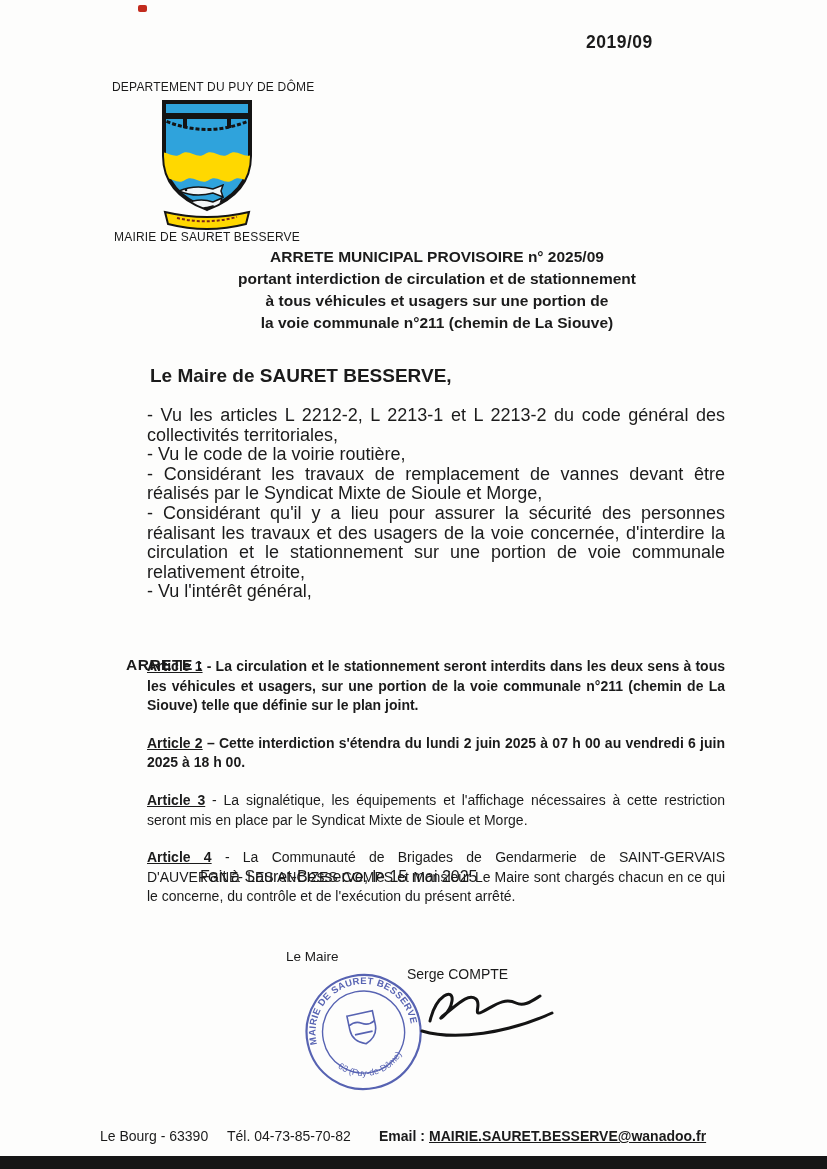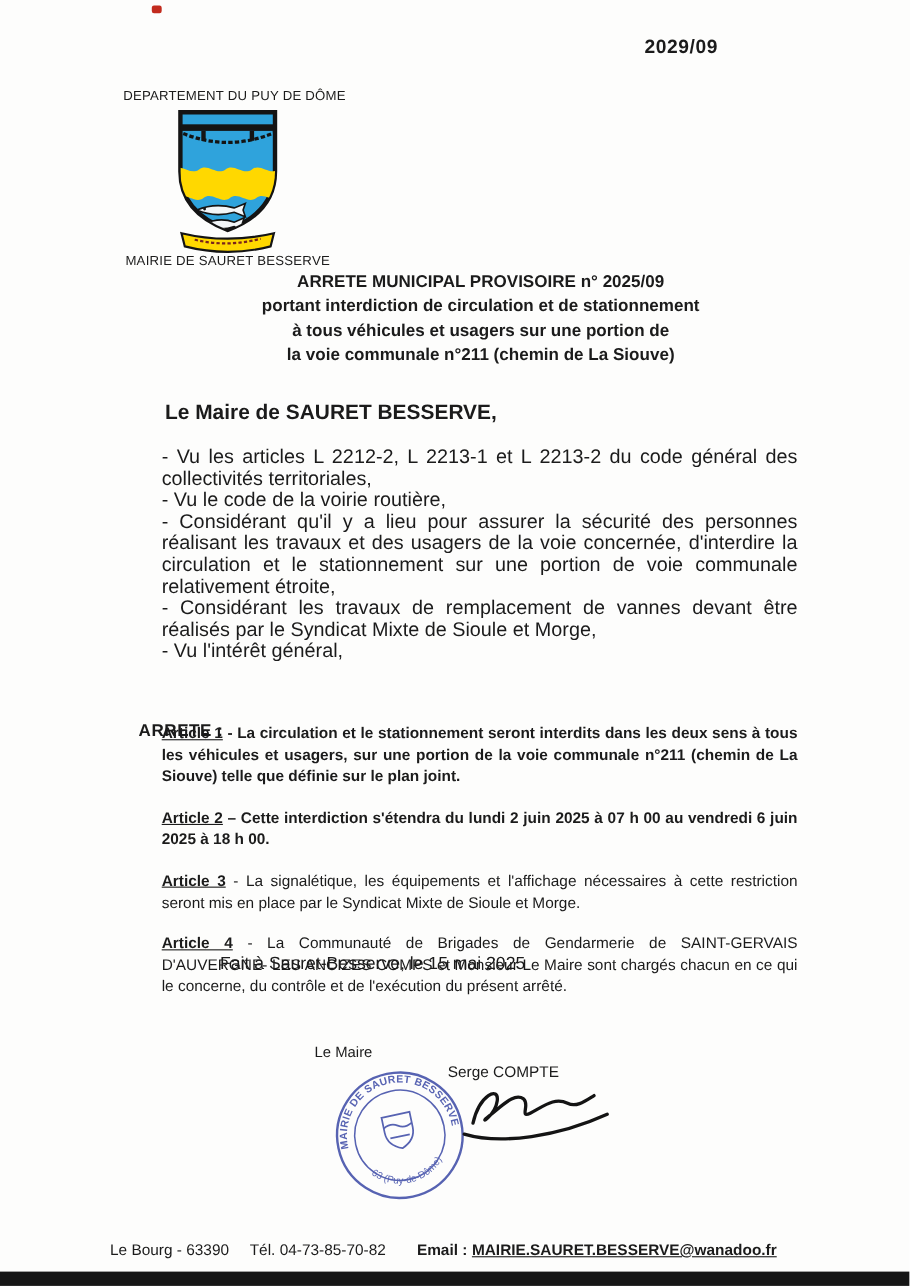--- a/index.html
+++ b/index.html
@@ -33,21 +33,21 @@
   .footer .email{position:absolute;left:429px;font-weight:bold;text-decoration:underline;color:inherit;cursor:pointer;}
   .scan-bar{position:absolute;left:0;top:1156px;width:827px;height:13px;background:#161616;}
 </style>
 </head>
 <body>
 
 <div class="page">
 
   <div class="red-dot"></div>
 
-  <div class="ref">2029/09</div>
+  <div class="ref">2019/09</div>
 
   <div class="dept">DEPARTEMENT DU PUY DE DÔME</div>
 
   <svg class="coat" width="100" height="132" viewBox="0 0 100 132">
     <defs>
       <clipPath id="sclip">
           <path d="M7 4 H93 V58 Q93 95 50 111 Q7 95 7 58 Z"></path>
         </clipPath>
     </defs>
     <path d="M7 4 H93 V58 Q93 95 50 111 Q7 95 7 58 Z" stroke="#141414" stroke-width="4" fill="#2FA3DC"></path>
@@ -79,22 +79,22 @@
     <div>portant interdiction de circulation et de stationnement</div>
     <div>à tous véhicules et usagers sur une portion de</div>
     <div>la voie communale n°211 (chemin de La Siouve)</div>
   </div>
 
   <div class="salutation">Le Maire de SAURET BESSERVE,</div>
 
   <div class="recitals">
     <p>- Vu les articles L 2212-2, L 2213-1 et L 2213-2 du code général des collectivités territoriales,</p>
     <p>- Vu le code de la voirie routière,</p>
+    <p>- Considérant les travaux de remplacement de vannes devant être réalisés par le Syndicat Mixte de Sioule et Morge,</p>
     <p>- Considérant qu'il y a lieu pour assurer la sécurité des personnes réalisant les travaux et des usagers de la voie concernée, d'interdire la circulation et le stationnement sur une portion de voie communale relativement étroite,</p>
-    <p>- Considérant les travaux de remplacement de vannes devant être réalisés par le Syndicat Mixte de Sioule et Morge,</p>
     <p>- Vu l'intérêt général,</p>
   </div>
 
   <div class="arrete-heading">ARRETE :</div>
 
   <div class="articles">
     <p class="bold"><span class="label">Article 1</span><span> - La circulation et le stationnement seront interdits dans les deux sens à tous les véhicules et usagers, sur une portion de la voie communale n°211 (chemin de La Siouve) telle que définie sur le plan joint.</span></p>
     <p class="bold"><span class="label">Article 2</span><span> – Cette interdiction s'étendra du lundi 2 juin 2025 à 07 h 00 au vendredi 6 juin 2025 à 18 h 00.</span></p>
     <p><span class="label">Article 3</span><span> - La signalétique, les équipements et l'affichage nécessaires à cette restriction seront mis en place par le Syndicat Mixte de Sioule et Morge.</span></p>
     <p><span class="label">Article 4</span><span> - La Communauté de Brigades de Gendarmerie de SAINT-GERVAIS D'AUVERGNE- LES ANCIZES COMPS et Monsieur Le Maire sont chargés chacun en ce qui le concerne, du contrôle et de l'exécution du présent arrêté.</span></p>

